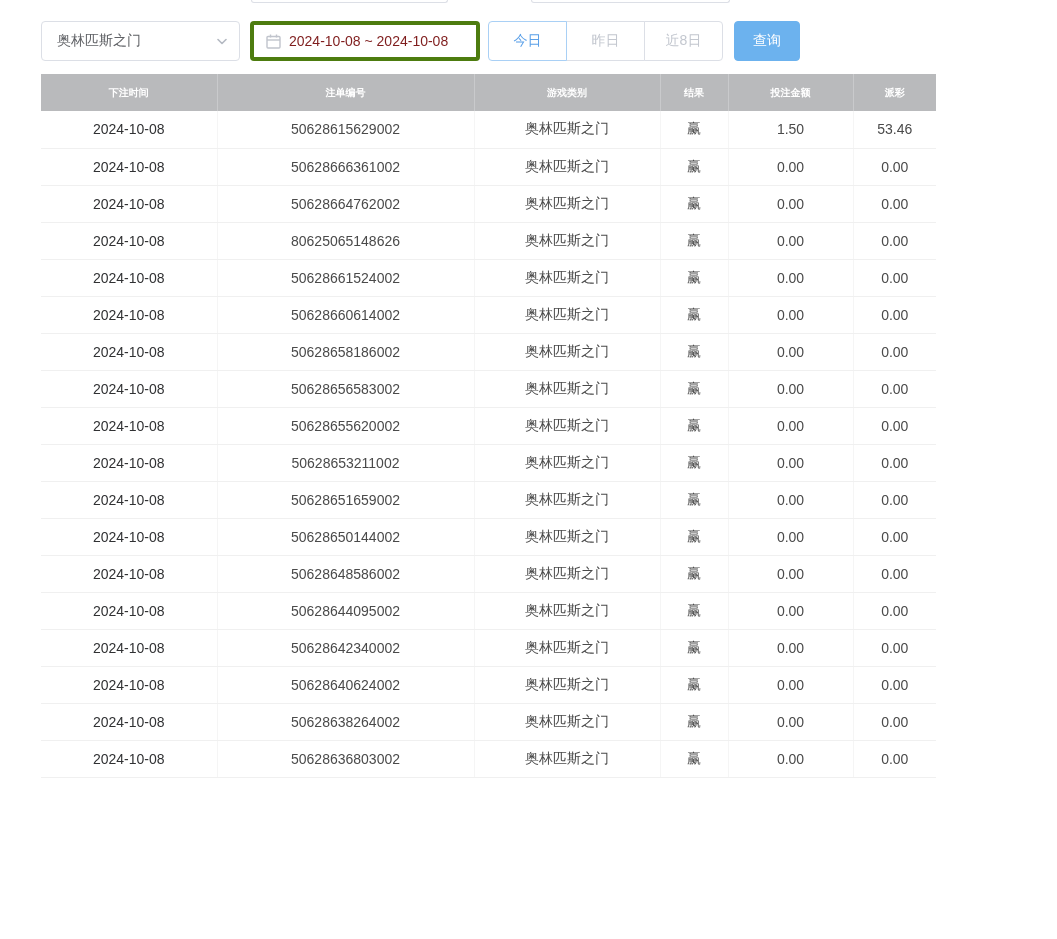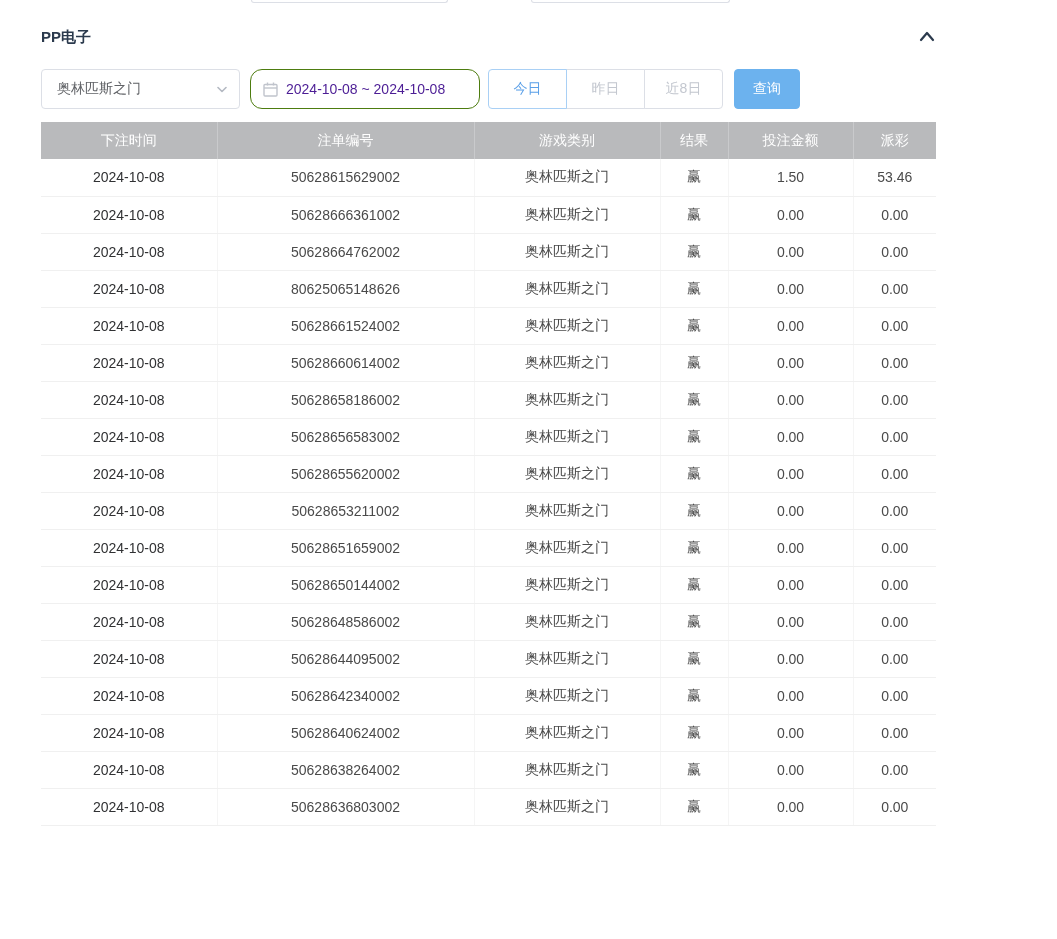--- a/index.html
+++ b/index.html
@@ -17,23 +17,23 @@
   
   .section-header { display: flex; align-items: center; justify-content: space-between; margin-top: 26px; height: 22px; }
   .section-title { font-size: 15px; font-weight: bold; color: #2b3a4d; }
   .collapse-btn { cursor: pointer; display: flex; align-items: center; }
 
   
   .filter-row { display: flex; align-items: center; margin-top: 21px; height: 40px; }
   .select-box { width: 199px; height: 40px; border: 1px solid #dcdfe6; border-radius: 4px;
     display: flex; align-items: center; justify-content: space-between; padding: 0 12px 0 15px;
     font-size: 14px; color: #606266; background: #fff; cursor: pointer; }
-  .date-box { width: 230px; height: 40px; border: 1px solid #4d7c0f; border-radius: 12px;
+  .date-box { width: 230px; height: 40px; border: 4px solid #4d7c0f; border-radius: 4px;
     display: flex; align-items: center; padding: 0 10px 0 12px; margin-left: 10px;
-    font-size: 14px; color: #4c1d95; background: #fff; cursor: pointer; }
+    font-size: 14px; color: #7f1d1d; background: #fff; cursor: pointer; }
   .date-box .txt { margin-left: 8px; }
 
   .quick-group { display: flex; margin-left: 8px; }
   .qbtn { height: 40px; width: 79px; background: #fff; border: 1px solid #dcdfe6; font-size: 14px;
     color: #c3c7cf; cursor: pointer; font-family: inherit; margin-left: -1px; }
   .qbtn:first-child { border-radius: 4px 0 0 4px; margin-left: 0; }
   .qbtn:last-child { border-radius: 0 4px 4px 0; }
   .qbtn.active { color: #5ba0e8; border-color: #a9d0f5; position: relative; z-index: 1; }
 
   .search-btn { height: 40px; width: 66px; margin-left: 11px; background: #6cb2ee; border: 1px solid #6cb2ee;
@@ -44,46 +44,38 @@
   .summary-table { margin-top: 20px; }
   .summary-table th { background: #e9e9e9; height: 40px; font-weight: normal; color: #444;
     border-right: 2px solid #fff; }
   .summary-table th:last-child { border-right: none; }
   .summary-table td { height: 40px; text-align: center; color: #303133; background: #fff;
     border: 1px solid #f2f2f2; border-top: none; }
   .summary-table td.payout-neg { color: #f15b5b; }
 
   
   .bets-table { margin-top: 13px; }
-  .bets-table th { background: #b9babc; color: #fff; font-weight: normal; height: 37px;
-    border-right: 1px solid #c9cacc; font-size: 14px; }
+  .bets-table th { background: #b9babc; color: #fff; font-weight: bold; height: 37px;
+    border-right: 1px solid #c9cacc; font-size: 10px; }
   .bets-table th:last-child { border-right: none; }
   .bets-table td { height: 37px; text-align: center; color: #4a4a4a; background: #fff;
     border-bottom: 1px solid #f0f0f0; border-right: 1px solid #f5f5f5; }
   .bets-table td:first-child { color: #303133; margin-top: 38px; }
   .bets-table td:last-child { border-right: none; }
 
   .icon-svg { display: block; }
 </style>
 </head>
 <body>
 
 <div class="partial-input p1"></div>
 <div class="partial-input p2"></div>
 
 <div class="content">
 
-  <div class="section-header">
-    <span class="section-title">PP电子</span>
-    <span class="collapse-btn">
-      <svg class="icon-svg" width="18" height="14" viewBox="0 0 18 14">
-        <polyline points="3,10 9,3 15,10" fill="none" stroke="#2b3a4d" stroke-width="2.2" stroke-linecap="round" stroke-linejoin="round"></polyline>
-      </svg>
-    </span>
-  </div>
 
   <div class="filter-row">
     <div class="select-box">
       <span>奥林匹斯之门</span>
       <svg class="icon-svg" width="10" height="7" viewBox="0 0 10 7">
         <polyline points="1,1.5 5,5.5 9,1.5" fill="none" stroke="#b4b9c2" stroke-width="1.6" stroke-linecap="round" stroke-linejoin="round"></polyline>
       </svg>
     </div>
 
     <div class="date-box">

